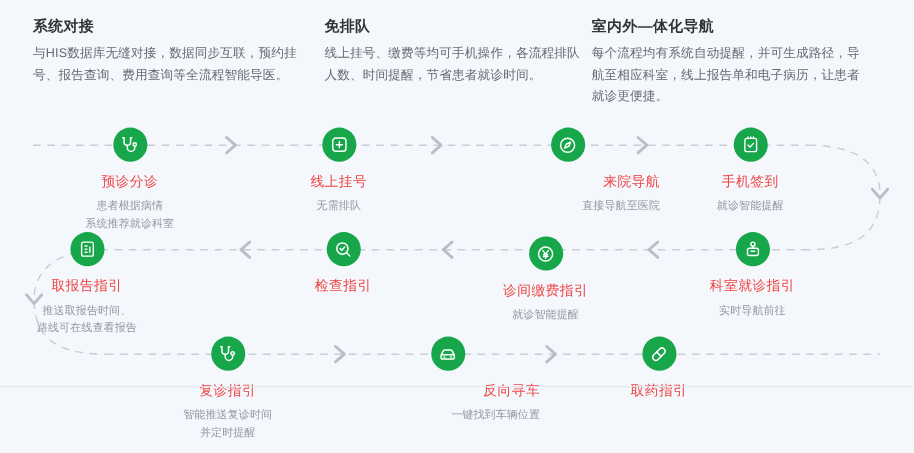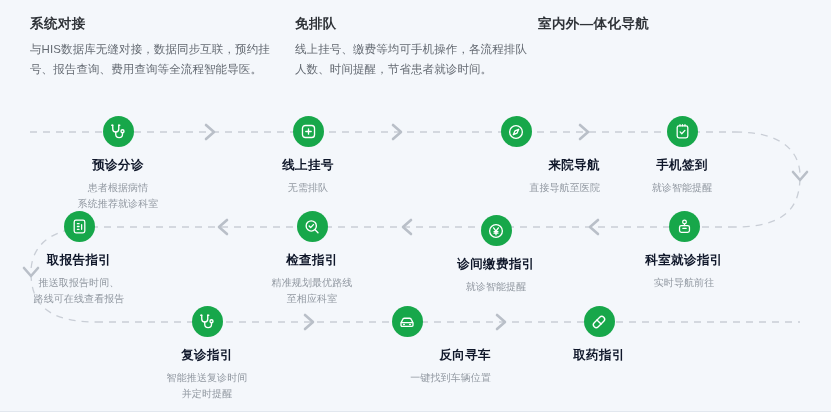--- a/index.html
+++ b/index.html
@@ -2,21 +2,21 @@
 <html><head>
 <meta charset="utf-8">
 <style>
   * { box-sizing: border-box; margin: 0; padding: 0; }
   html, body {
     width: 831px; height: 412px;
     background: #f4f7fb;
     font-family: "Liberation Sans", "DejaVu Sans", sans-serif;
     overflow: hidden;
   }
-  #root { position: relative; width: 831px; height: 412px; background: #f4f7fb; }
+  #root { position: relative; width: 831px; height: 352px; background: #f4f7fb; }
 
   
   .features { position: absolute; left: 0; top: 0; width: 831px; height: 112px; }
   .feature { position: absolute; top: 14px; }
   .feature .f-title {
     font-size: 13.5px; font-weight: bold; color: #2f3338;
     letter-spacing: .4px; line-height: 20px; margin-bottom: 6px;
   }
   .feature .f-desc {
     font-size: 11.5px; color: #646a72; line-height: 19.5px; letter-spacing: .1px;
@@ -31,22 +31,22 @@
 
   .node { position: absolute; width: 168px; text-align: center; }
   .node .bubble {
     width: 31px; height: 31px; border-radius: 50%;
     background: #17a74a; margin: 0 auto;
     display: flex; align-items: center; justify-content: center;
     position: relative;
   }
   .node .bubble svg { display: block; }
   .node .n-title {
-    margin-top: 10px; font-size: 12.5px; font-weight: bold;
-    color: #0f172a; letter-spacing: .4px; line-height: 17px;
+    margin-top: 10px; font-size: 12.5px; font-weight: normal;
+    color: #ef4444; letter-spacing: .4px; line-height: 17px;
   }
   .node .n-sub {
     margin-top: 6px; font-size: 10px; color: #9198a1;
     line-height: 16px; letter-spacing: .1px;
   }
 
   
   #n0 { left: 34px;  top: 8px; }
   #n1 { left: 224px; top: 8px; }
   #n2 { left: 432px; top: 8px; text-align: right; }
@@ -78,20 +78,21 @@
       <div class="f-desc">与HIS数据库无缝对接，数据同步互联，预约挂号、报告查询、费用查询等全流程智能导医。</div>
     </div>
 
     <div class="feature" id="feat1">
       <div class="f-title">免排队</div>
       <div class="f-desc">线上挂号、缴费等均可手机操作，各流程排队人数、时间提醒，节省患者就诊时间。</div>
     </div>
 
     <div class="feature" id="feat2">
       <div class="f-title">室内外—体化导航</div>
+      <div class="f-desc">每个流程均有系统自动提醒，并可生成路径，导航至相应科室，线上报告单和电子病历，让患者就诊更便捷。</div>
     </div>
 
   </section>
 
   <section class="flow">
 
     <svg class="flow-svg" viewBox="0 0 831 296">
       <g fill="none" stroke="#c9ced6" stroke-width="1.3" stroke-dasharray="7 6" stroke-linecap="butt">
 
         <path d="M30 24 H 735"></path>
@@ -187,22 +188,20 @@
 
     <div class="node" id="n5">
       <div class="bubble">
         <svg width="18" height="18" viewBox="0 0 24 24" fill="none" stroke="#fff" stroke-width="1.8" stroke-linecap="round" stroke-linejoin="round">
           <circle cx="11" cy="10.6" r="6.8"></circle>
           <path d="M8.2 10.6l2 2.2 3.7-4"></path>
           <path d="M16.1 15.6 20 19.6"></path>
         </svg>
       </div>
       <div class="n-title">检查指引</div>
-      <div class="n-sub" style="white-space:pre-line">精准规划最优路线
-至相应科室</div>
     </div>
 
     <div class="node" id="n6">
       <div class="bubble">
         <svg width="18" height="18" viewBox="0 0 24 24" fill="none" stroke="#fff" stroke-width="1.8" stroke-linecap="round" stroke-linejoin="round">
           <circle cx="12" cy="12" r="8.5"></circle>
           <path d="M8.8 7.8 12 12.1l3.2-4.3"></path>
           <path d="M12 12.1V17M9.4 12.8h5.2M9.4 14.9h5.2"></path>
         </svg>
       </div>

